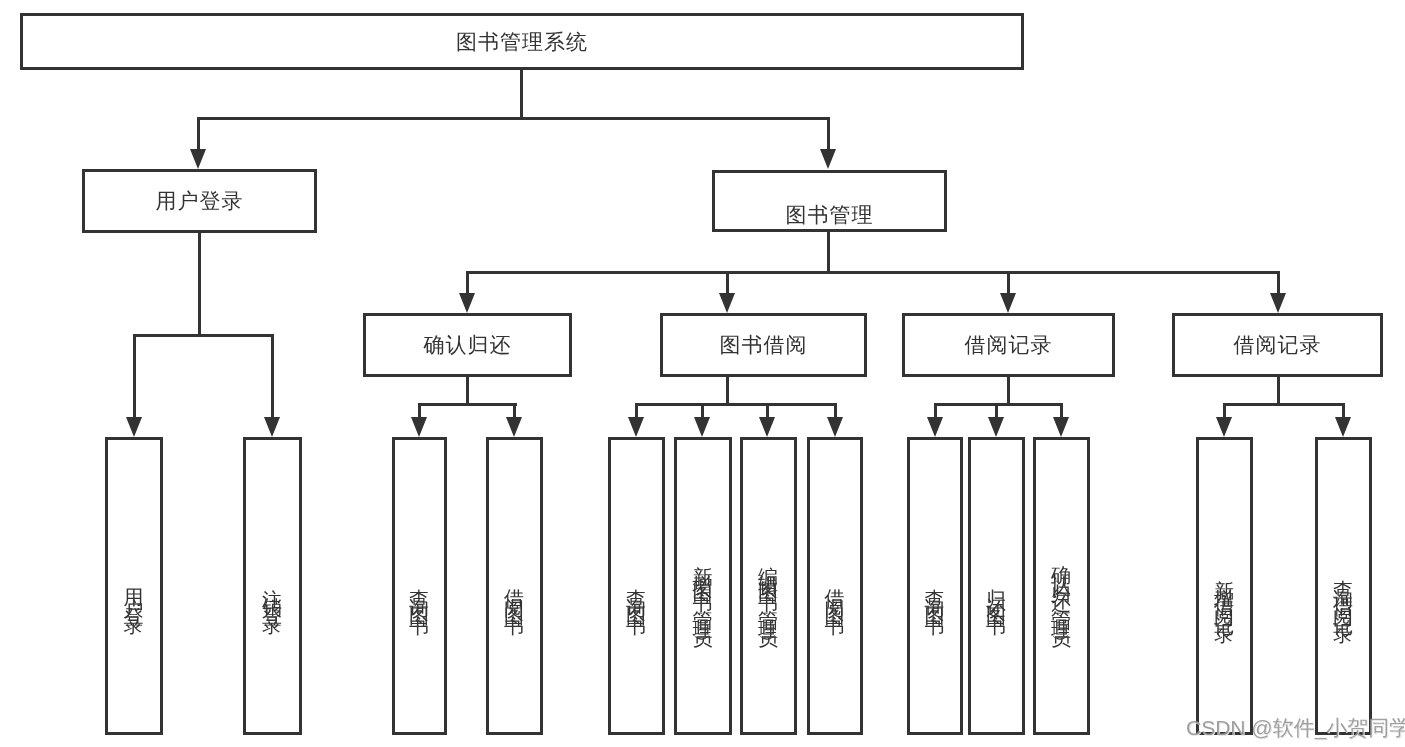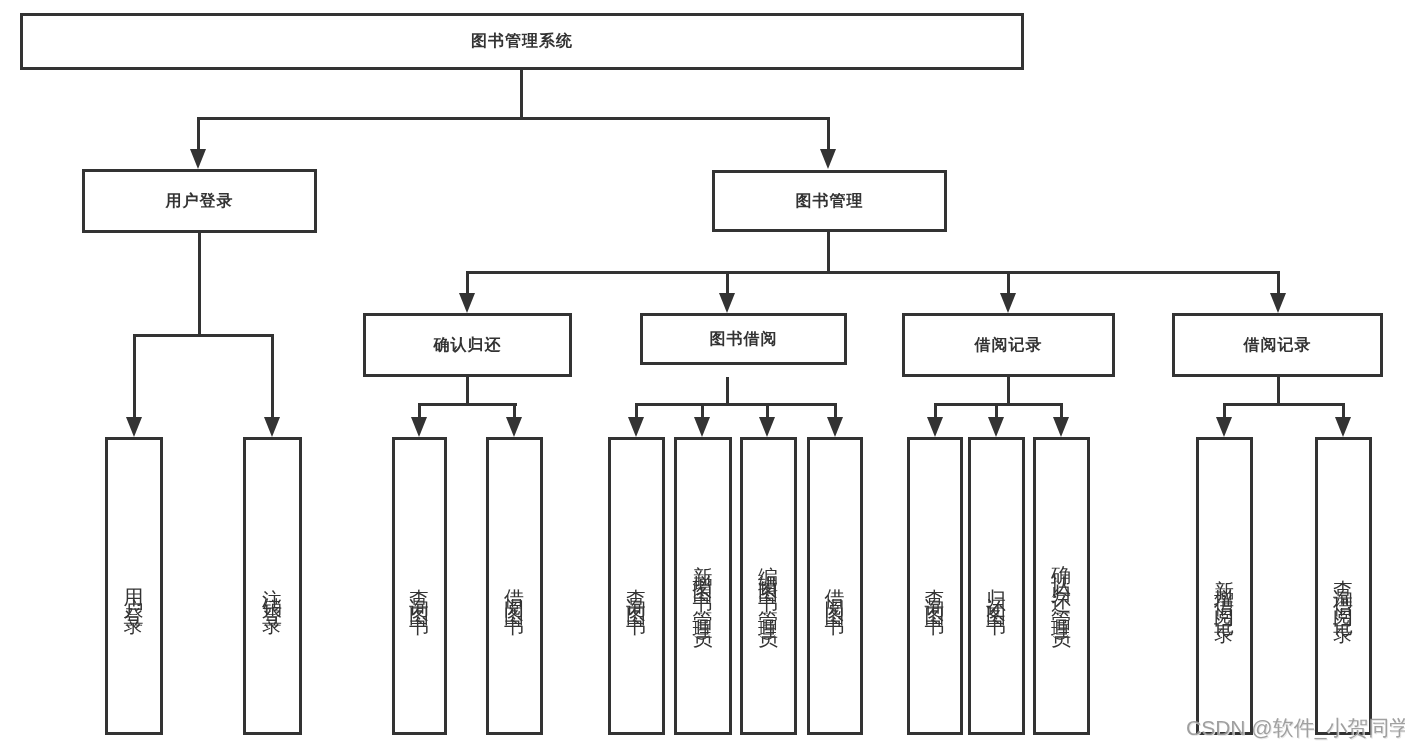--- a/index.html
+++ b/index.html
@@ -21,21 +21,21 @@
   }
   .box {
     position: absolute;
     border: 3px solid var(--line);
     background: #ffffff;
     display: flex;
     align-items: center;
     justify-content: center;
     color: var(--text);
   }
-  .hbox { font-size: 16px; letter-spacing: 1px; font-weight: bold; }
+  .hbox { font-size: 21px; letter-spacing: 1px; }
   .vbox { font-size: 20px; }
   .vtext {
     writing-mode: vertical-rl;
     text-orientation: mixed;
     letter-spacing: 9px;
     line-height: 1;
     padding-top: 9px; 
   }
   .v { position: absolute; width: 3px; background: var(--line); }
   .h { position: absolute; height: 3px; background: var(--line); }
@@ -62,29 +62,29 @@
 <div class="canvas">
 
   <div class="box hbox" style="left:20px;top:13px;width:1004px;height:57px;">
     <span>图书管理系统</span>
   </div>
 
   <div class="box hbox" style="left:82px;top:169px;width:235px;height:64px;">
     <span>用户登录</span>
   </div>
 
-  <div class="box hbox" style="left:712px;top:170px;width:235px;height:62px;">
+  <div class="box hbox" style="left:712px;top:170px;width:235px;height:62px;align-items:flex-end;">
     <span>图书管理</span>
   </div>
 
   <div class="box hbox" style="left:363px;top:313px;width:209px;height:64px;">
     <span>确认归还</span>
   </div>
 
-  <div class="box hbox" style="left:640px;top:313px;width:207px;height:52px;">
+  <div class="box hbox" style="left:660px;top:313px;width:207px;height:64px;">
     <span>图书借阅</span>
   </div>
 
   <div class="box hbox" style="left:902px;top:313px;width:213px;height:64px;">
     <span>借阅记录</span>
   </div>
 
   <div class="box hbox" style="left:1172px;top:313px;width:211px;height:64px;">
     <span>借阅记录</span>
   </div>

